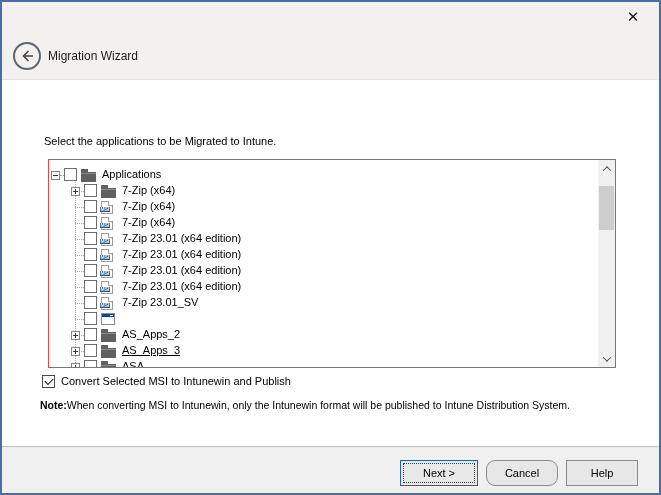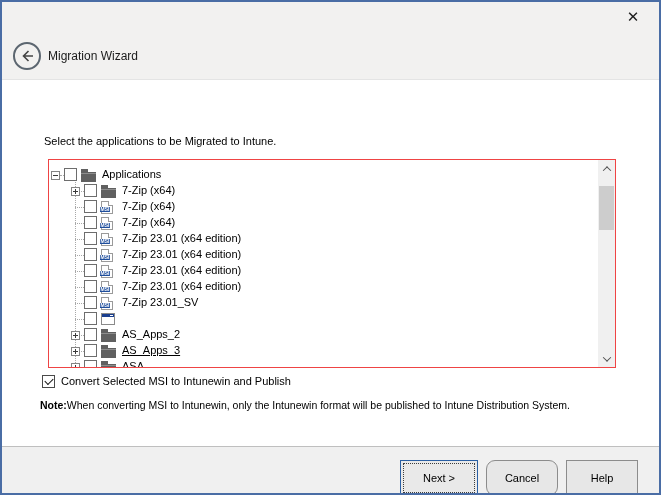--- a/index.html
+++ b/index.html
@@ -60,21 +60,21 @@
   .sb-thumb{position:absolute;left:1px;top:26px;width:15px;height:44px;background:#cdcdcd;cursor:pointer;}
   
   .convert-row{position:absolute;left:40px;top:295px;display:flex;align-items:flex-start;font-size:11px;color:#000;}
   .convert-cbx{width:13px;height:13px;border:1px solid #4a4a4a;background:#fff;box-sizing:border-box;position:relative;margin-right:6px;cursor:pointer;}
   .convert-cbx .check{position:absolute;left:2px;top:2px;width:7px;height:4px;border-left:1.5px solid #111;border-bottom:1.5px solid #111;transform:rotate(-45deg);}
   .note-row{position:absolute;left:38px;top:319px;font-size:10.5px;color:#000;width:600px;}
   .note-row b{}
   
   .footer{position:absolute;left:0;bottom:0;width:100%;height:47px;background:#f0f0f0;border-top:1px solid #bfbfbf;box-sizing:border-box;}
   .btn{
-    position:absolute;top:13px;height:36px;box-sizing:border-box;background:#e7e7e7;border:1px solid #8c8c8c;
+    position:absolute;top:13px;height:26px;box-sizing:border-box;background:#e7e7e7;border:1px solid #8c8c8c;
     font-size:11px;font-family:"Liberation Sans",sans-serif;color:#000;display:flex;align-items:center;justify-content:center;cursor:pointer;
   }
   .btn.default{border:1px solid #2a5fa3;outline:1px dotted #3c3c3c;outline-offset:-4px;background:#e9e9e9;}
 </style>
 </head>
 <body>
 
 <div class="window">
 
   <div class="titlebar">

